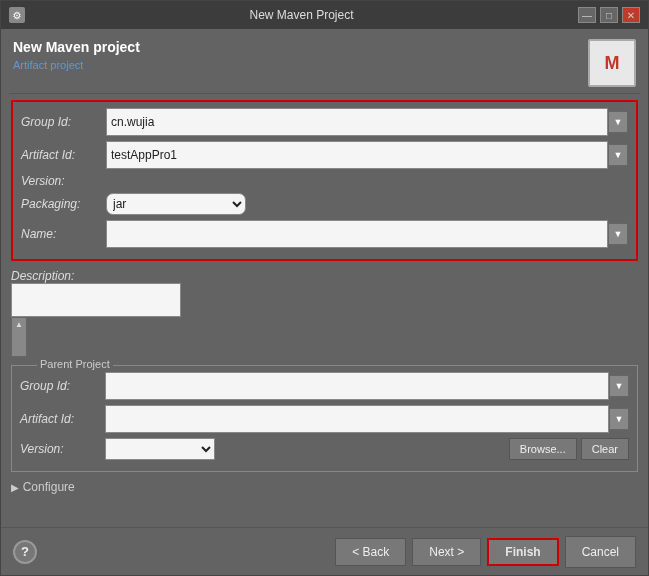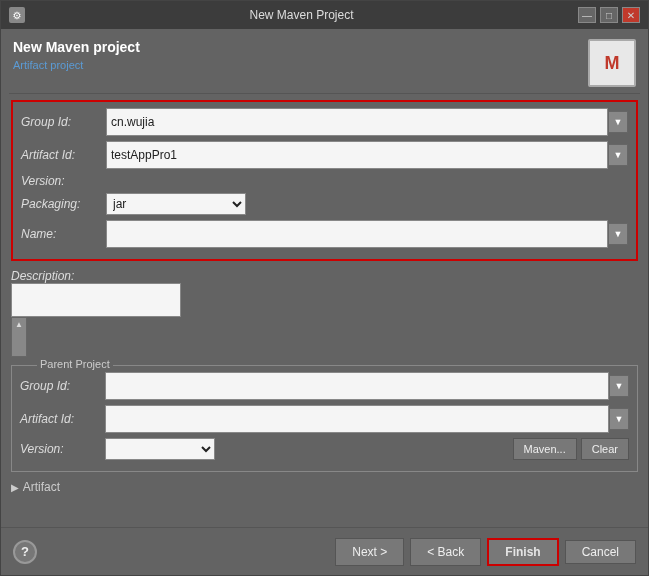--- a/index.html
+++ b/index.html
@@ -335,21 +335,21 @@
       padding: 0 16px;
       background: #787878;
       border: 2px solid #cc0000;
       color: #e5e5e5;
       font-size: 12px;
       cursor: pointer;
       font-weight: bold;
     }
 
     .cancel-btn {
-      height: 24px;
+      height: 32px;
       padding: 0 16px;
       background: #787878;
       border: 1px solid #555;
       color: #eee;
       font-size: 12px;
       cursor: pointer;
     }
 
     .version-row {
       display: flex;
@@ -410,21 +410,21 @@
             <div class="dropdown-arrow">▼</div>
           </div>
         </div>
 
         <div class="form-row version-row">
           <span class="form-label">Version:</span>
         </div>
 
         <div class="form-row">
           <span class="form-label">Packaging:</span>
-          <select class="form-select" style="width:140px;">
+          <select class="form-select" style="width:140px;border-radius:7px;">
             <option>jar</option>
             <option>war</option>
             <option>pom</option>
             <option>ejb</option>
           </select>
         </div>
 
         <div class="form-row name-row">
           <span class="form-label">Name:</span>
           <div class="form-input-with-btn">
@@ -459,38 +459,38 @@
             <div class="dropdown-arrow">▼</div>
           </div>
         </div>
 
         <div class="browse-clear-row">
           <span class="form-label">Version:</span>
           <select class="form-select" style="width:110px;">
             <option></option>
           </select>
           <div style="flex:1;"></div>
-          <button class="browse-btn">Maven...</button>
+          <button class="browse-btn">Browse...</button>
           <button class="clear-btn">Clear</button>
         </div>
 
       </div>
 
       <div class="advanced-section">
         <span class="triangle-icon">▶</span>
-        <span class="advanced-label">Artifact</span>
+        <span class="advanced-label">Configure</span>
       </div>
 
     </div>
   </div>
 
   <div class="footer">
     <div class="footer-left">
       <div class="help-btn">?</div>
     </div>
     <div class="footer-right">
+      <button class="nav-btn">&lt; Back</button>
       <button class="nav-btn">Next &gt;</button>
-      <button class="nav-btn">&lt; Back</button>
       <button class="finish-btn">Finish</button>
       <button class="cancel-btn">Cancel</button>
     </div>
   </div>
 </div>
 
 </body></html>

